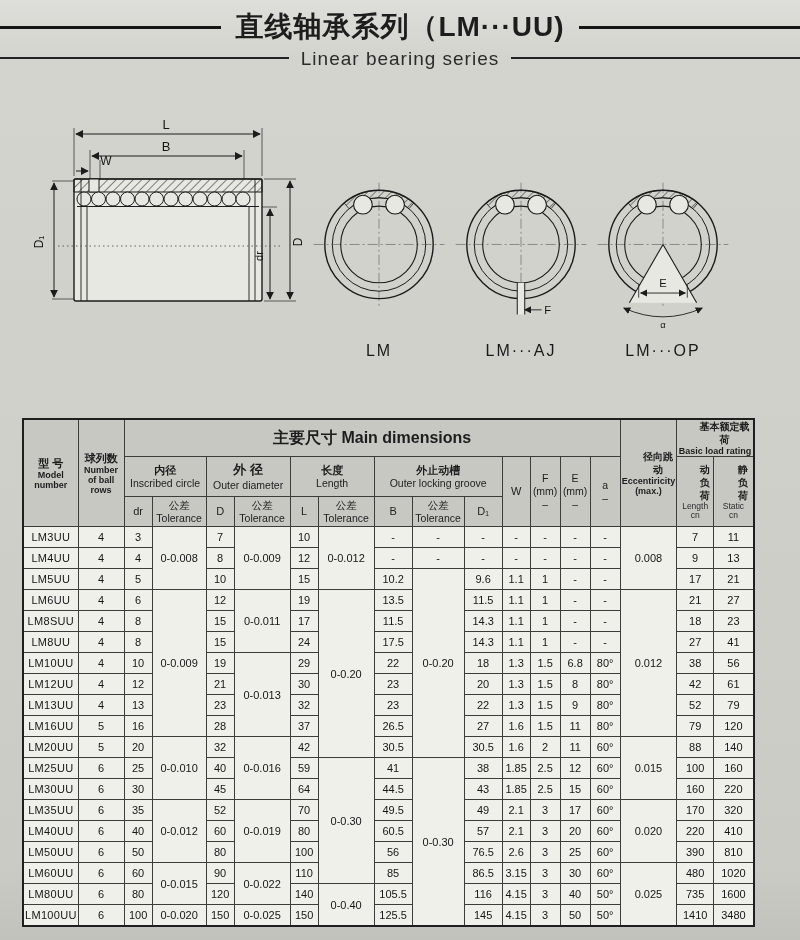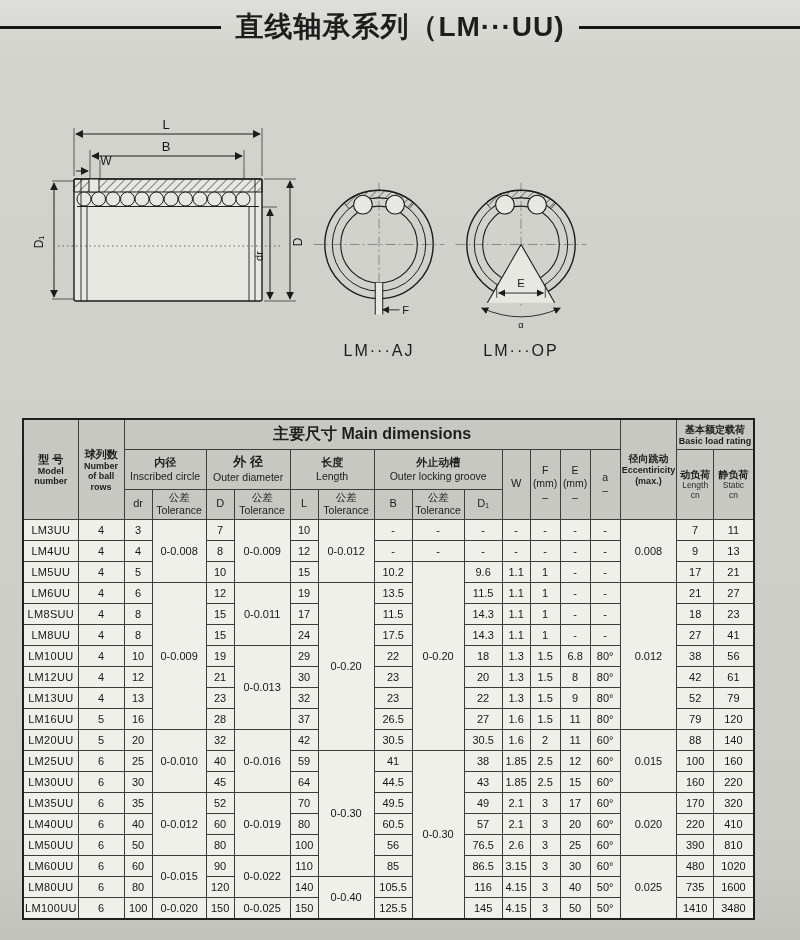--- a/index.html
+++ b/index.html
@@ -23,41 +23,46 @@
   svg line, svg path, svg circle, svg rect, svg polygon{vector-effect:non-scaling-stroke;}
   svg text{font-family:"Liberation Sans","DejaVu Sans",sans-serif;fill:#161616;}
 
   
   table.main{position:absolute;left:22px;top:418px;border-collapse:collapse;table-layout:fixed;
              border:2px solid #1f1f1f;background:#f0f1eb;}
   .main th,.main td{border:1px solid #3c3c3a;text-align:center;vertical-align:middle;padding:0 1px;overflow:hidden;}
   .main th{background:#c6c8c1;}
   .main thead .zh{font-size:11px;font-weight:bold;line-height:1.3;}
   .main thead .zh.big{font-size:13px;}
-  .main thead .zh.sm{font-size:10px;}
+  .main thead .zh.sm{font-size:10px;padding-left:19px;}
   .main thead .en{font-size:9px;font-weight:bold;line-height:1.15;}
   .main thead .en.light{font-weight:normal;font-size:8.5px;color:#2c2c2c;}
   .main thead .sub{font-weight:normal;font-size:10.5px;line-height:1.25;}
   .main thead th.sub{font-weight:normal;font-size:11px;}
   .main thead .main-dims{font-size:16px;font-weight:bold;text-align:center;}
   .main thead tr.hr1{height:30px;}
   .main thead tr.hr2{height:40px;}
   .main thead tr.hr3{height:30px;}
   .main tbody td{height:20px;font-size:11px;background:#eff0ea;color:#161616;}
   .main tbody td.model{font-size:11px;letter-spacing:.3px;text-align:center;}
 </style>
 </head>
 <body>
 
 <div class="page">
 
   <header class="title-block">
     <div class="title-row zh">
       <span class="rule"></span>
       <h1>直线轴承系列（LM···UU)</h1>
+      <span class="rule"></span>
+    </div>
+    <div class="title-row en">
+      <span class="rule"></span>
+      <h2>Linear bearing series</h2>
       <span class="rule"></span>
     </div>
   </header>
 
   <svg class="xsection" width="280" height="268" viewBox="0 0 280 268">
     <defs>
       <pattern id="hatch" width="6" height="6" patternUnits="userSpaceOnUse" patternTransform="rotate(45)">
         <line x1="0" y1="0" x2="0" y2="6" stroke="#333" stroke-width="1.2"></line>
       </pattern>
       <marker id="arr" viewBox="0 0 10 10" refX="9" refY="5" markerWidth="8" markerHeight="8" orient="auto-start-reverse">
@@ -116,20 +121,35 @@
     <text x="136" y="25" font-size="13" text-anchor="middle">L</text>
     <text x="136" y="47" font-size="13" text-anchor="middle">B</text>
     <text x="76" y="61" font-size="12" text-anchor="middle">W</text>
     <text font-size="12" text-anchor="middle" transform="translate(13,138) rotate(-90)">D₁</text>
     <text font-size="11" text-anchor="middle" transform="translate(233,152) rotate(-90)">dr</text>
     <text font-size="12" text-anchor="middle" transform="translate(272,138) rotate(-90)">D</text>
   </svg>
 
   <div class="rings">
 
+    <div class="ring-block">
+      <svg width="142" height="170" viewBox="0 0 152 170">
+        <g stroke="#777" stroke-width="0.8" stroke-dasharray="10 3 2 3">
+          <line x1="6" y1="78" x2="146" y2="78"></line>
+            <line x1="76" y1="12" x2="76" y2="146"></line>
+        </g>
+        <circle cx="76" cy="78" r="58" fill="none" stroke="#1c1c1c" stroke-width="1.4"></circle>
+        <circle cx="76" cy="78" r="50" fill="none" stroke="#1c1c1c" stroke-width="1"></circle>
+        <circle cx="76" cy="78" r="41" fill="none" stroke="#1c1c1c" stroke-width="1.1"></circle>
+        <path d="M38.7,33.6 A58,58 0 0 1 113.3,33.6 L108.1,39.7 A50,50 0 0 0 43.9,39.7 Z" fill="url(#hatch)" stroke="#1c1c1c" stroke-width="0.8"></path>
+        <circle cx="58.8" cy="35.4" r="10" fill="#e7e8e2" stroke="#1c1c1c" stroke-width="1.1"></circle>
+        <circle cx="93.2" cy="35.4" r="10" fill="#e7e8e2" stroke="#1c1c1c" stroke-width="1.1"></circle>
+      </svg>
+      <div class="ring-label">LM</div>
+    </div>
 
     <div class="ring-block">
       <svg width="142" height="170" viewBox="0 0 152 170">
         <g stroke="#777" stroke-width="0.8" stroke-dasharray="10 3 2 3">
           <line x1="6" y1="78" x2="146" y2="78"></line>
             <line x1="76" y1="12" x2="76" y2="146"></line>
         </g>
         <circle cx="76" cy="78" r="58" fill="none" stroke="#1c1c1c" stroke-width="1.4"></circle>
         <circle cx="76" cy="78" r="50" fill="none" stroke="#1c1c1c" stroke-width="1"></circle>
         <circle cx="76" cy="78" r="41" fill="none" stroke="#1c1c1c" stroke-width="1.1"></circle>

